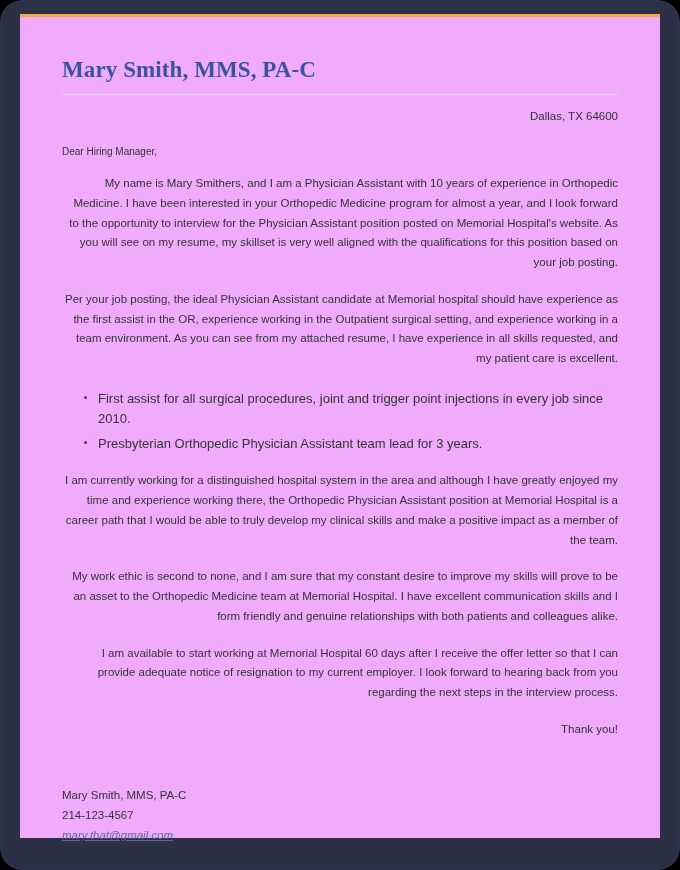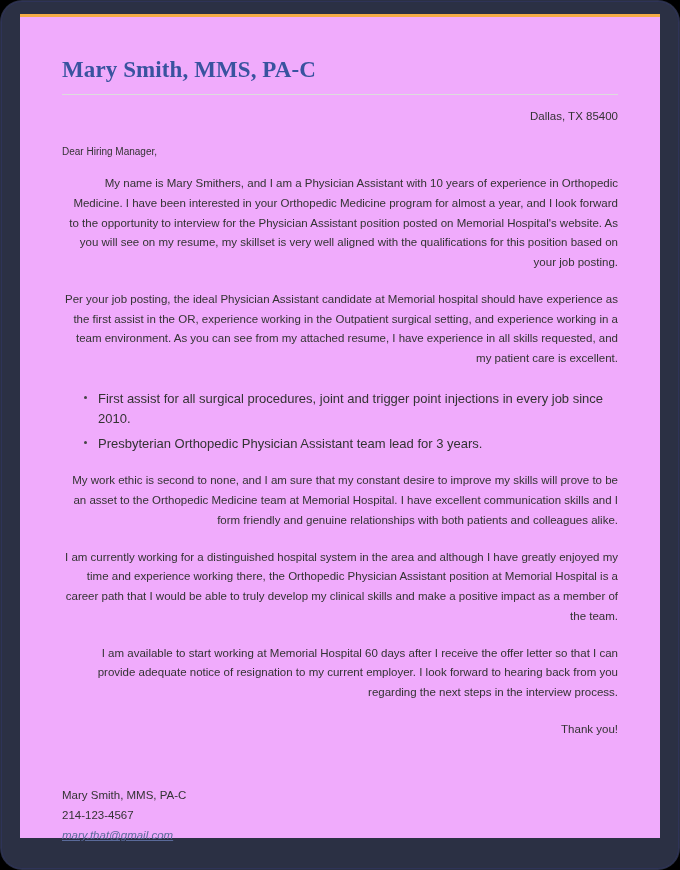--- a/index.html
+++ b/index.html
@@ -146,36 +146,36 @@
   <div class="frame-outline"></div>
   <div class="accent-bar"></div>
 
   <div class="page">
     <div class="page-inner">
 
       <h1 class="letter-name">Mary Smith, MMS, PA-C</h1>
 
       <hr class="name-rule">
 
-      <div class="location">Dallas, TX 85400</div>
+      <div class="location">Dallas, TX 64600</div>
 
       <div class="salutation">Dear Hiring Manager,</div>
 
       <p class="para">My name is Mary Smithers, and I am a Physician Assistant with 10 years of experience in Orthopedic Medicine. I have been interested in your Orthopedic Medicine program for almost a year, and I look forward to the opportunity to interview for the Physician Assistant position posted on Memorial Hospital's website. As you will see on my resume, my skillset is very well aligned with the qualifications for this position based on your job posting.</p>
 
       <p class="para">Per your job posting, the ideal Physician Assistant candidate at Memorial hospital should have experience as the first assist in the OR, experience working in the Outpatient surgical setting, and experience working in a team environment. As you can see from my attached resume, I have experience in all skills requested, and my patient care is excellent.</p>
 
       <ul class="bullets">
         <li>First assist for all surgical procedures, joint and trigger point injections in every job since 2010.</li>
         <li>Presbyterian Orthopedic Physician Assistant team lead for 3 years.</li>
       </ul>
 
+      <p class="para">I am currently working for a distinguished hospital system in the area and although I have greatly enjoyed my time and experience working there, the Orthopedic Physician Assistant position at Memorial Hospital is a career path that I would be able to truly develop my clinical skills and make a positive impact as a member of the team.</p>
+
       <p class="para">My work ethic is second to none, and I am sure that my constant desire to improve my skills will prove to be an asset to the Orthopedic Medicine team at Memorial Hospital. I have excellent communication skills and I form friendly and genuine relationships with both patients and colleagues alike.</p>
-
-      <p class="para">I am currently working for a distinguished hospital system in the area and although I have greatly enjoyed my time and experience working there, the Orthopedic Physician Assistant position at Memorial Hospital is a career path that I would be able to truly develop my clinical skills and make a positive impact as a member of the team.</p>
 
       <p class="para">I am available to start working at Memorial Hospital 60 days after I receive the offer letter so that I can provide adequate notice of resignation to my current employer. I look forward to hearing back from you regarding the next steps in the interview process.</p>
 
       <p class="para">Thank you!</p>
 
       <div class="signature">
         <div class="sig-line">Mary Smith, MMS, PA-C</div>
         <div class="sig-line">214-123-4567</div>
         <div>
           <span class="sig-email">mary.that@gmail.com</span>

